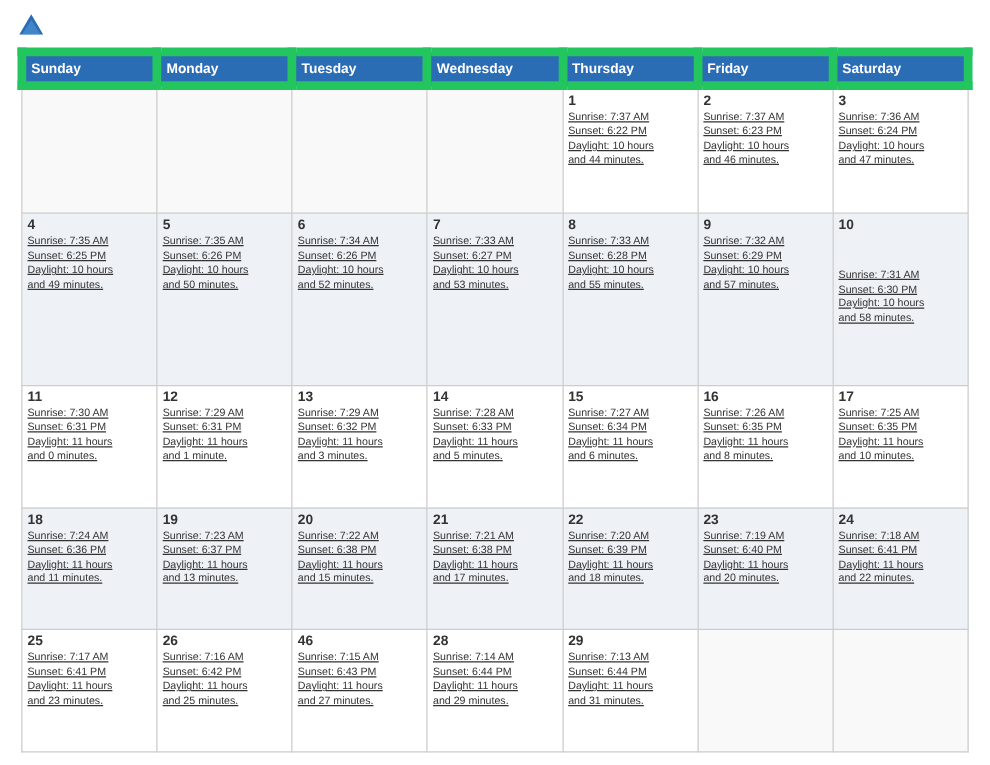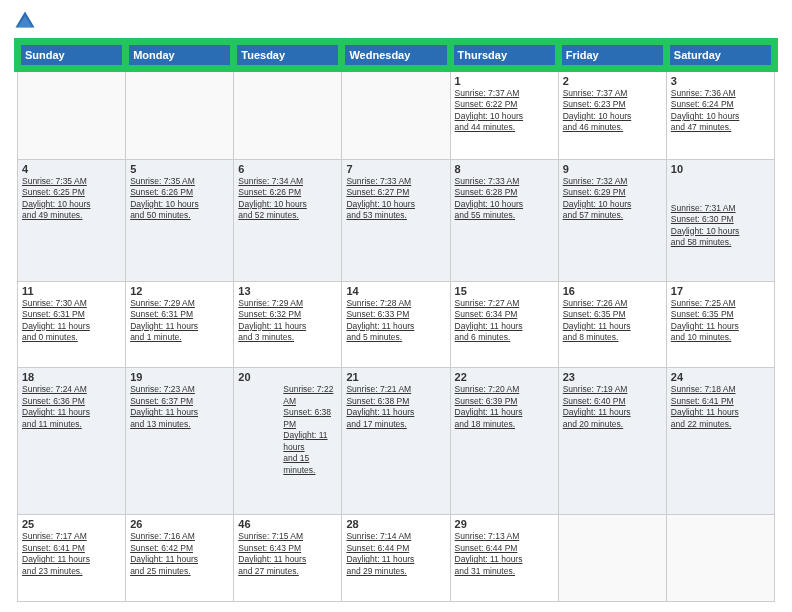--- a/index.html
+++ b/index.html
@@ -272,21 +272,21 @@
           </td>
           <td>
             <span class="day-number">19</span>
             <div class="day-info" style="white-space: pre-line;">Sunrise: 7:23 AM
 Sunset: 6:37 PM
 Daylight: 11 hours
 and 13 minutes.</div>
           </td>
           <td>
             <span class="day-number">20</span>
-            <div class="day-info" style="white-space: pre-line; margin-left: 45px;">Sunrise: 7:22 AM
+            <div class="day-info" style="white-space: pre-line;">Sunrise: 7:22 AM
 Sunset: 6:38 PM
 Daylight: 11 hours
 and 15 minutes.</div>
           </td>
           <td>
             <span class="day-number">21</span>
             <div class="day-info" style="white-space: pre-line;">Sunrise: 7:21 AM
 Sunset: 6:38 PM
 Daylight: 11 hours
 and 17 minutes.</div>

